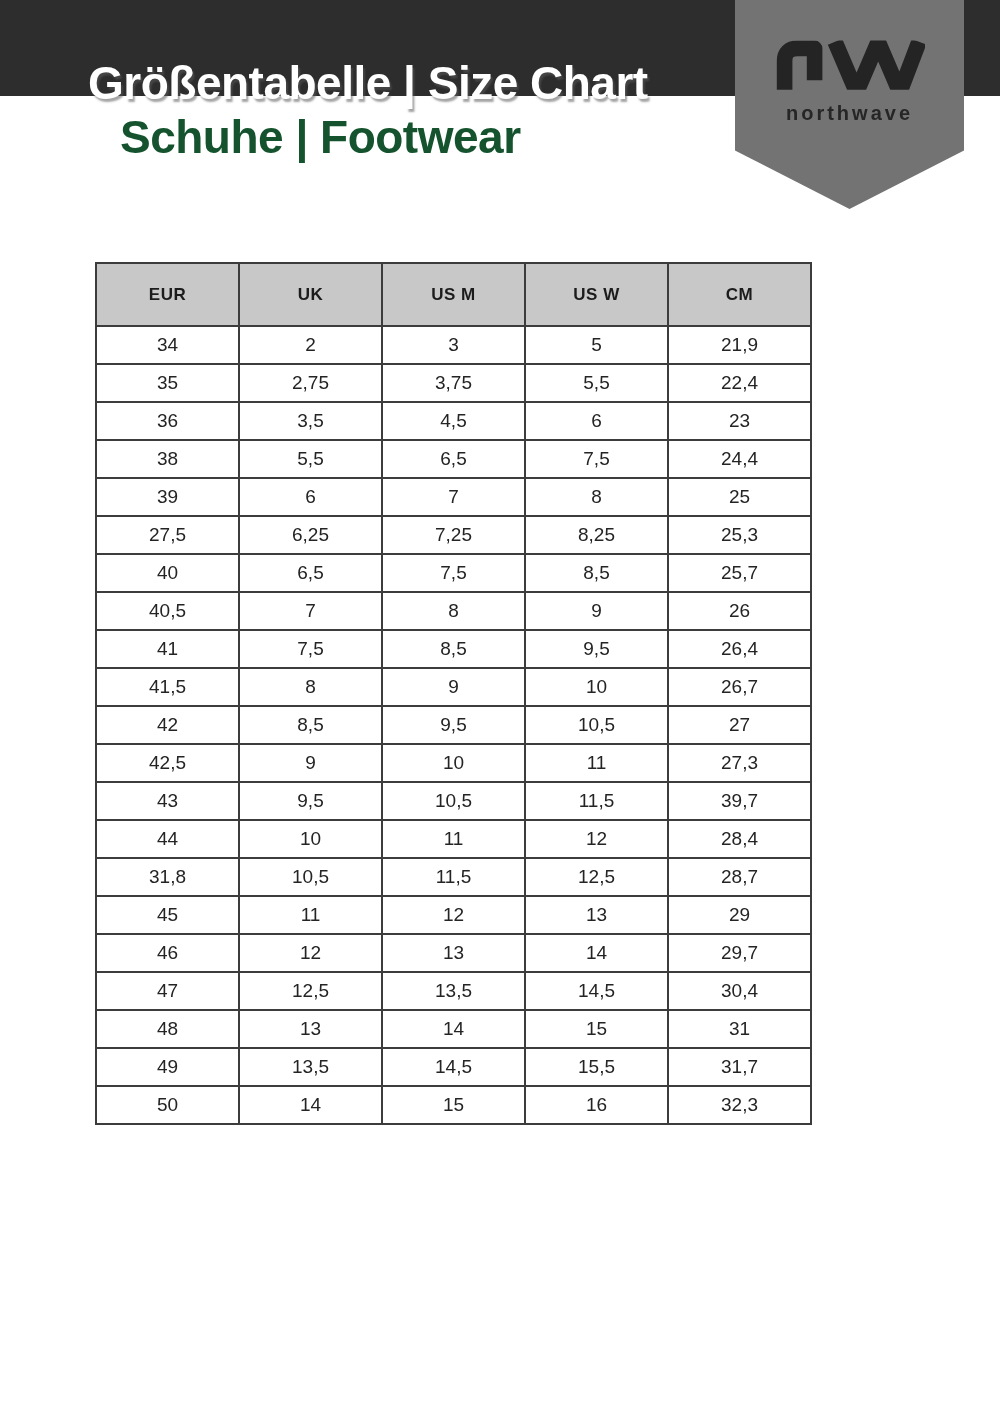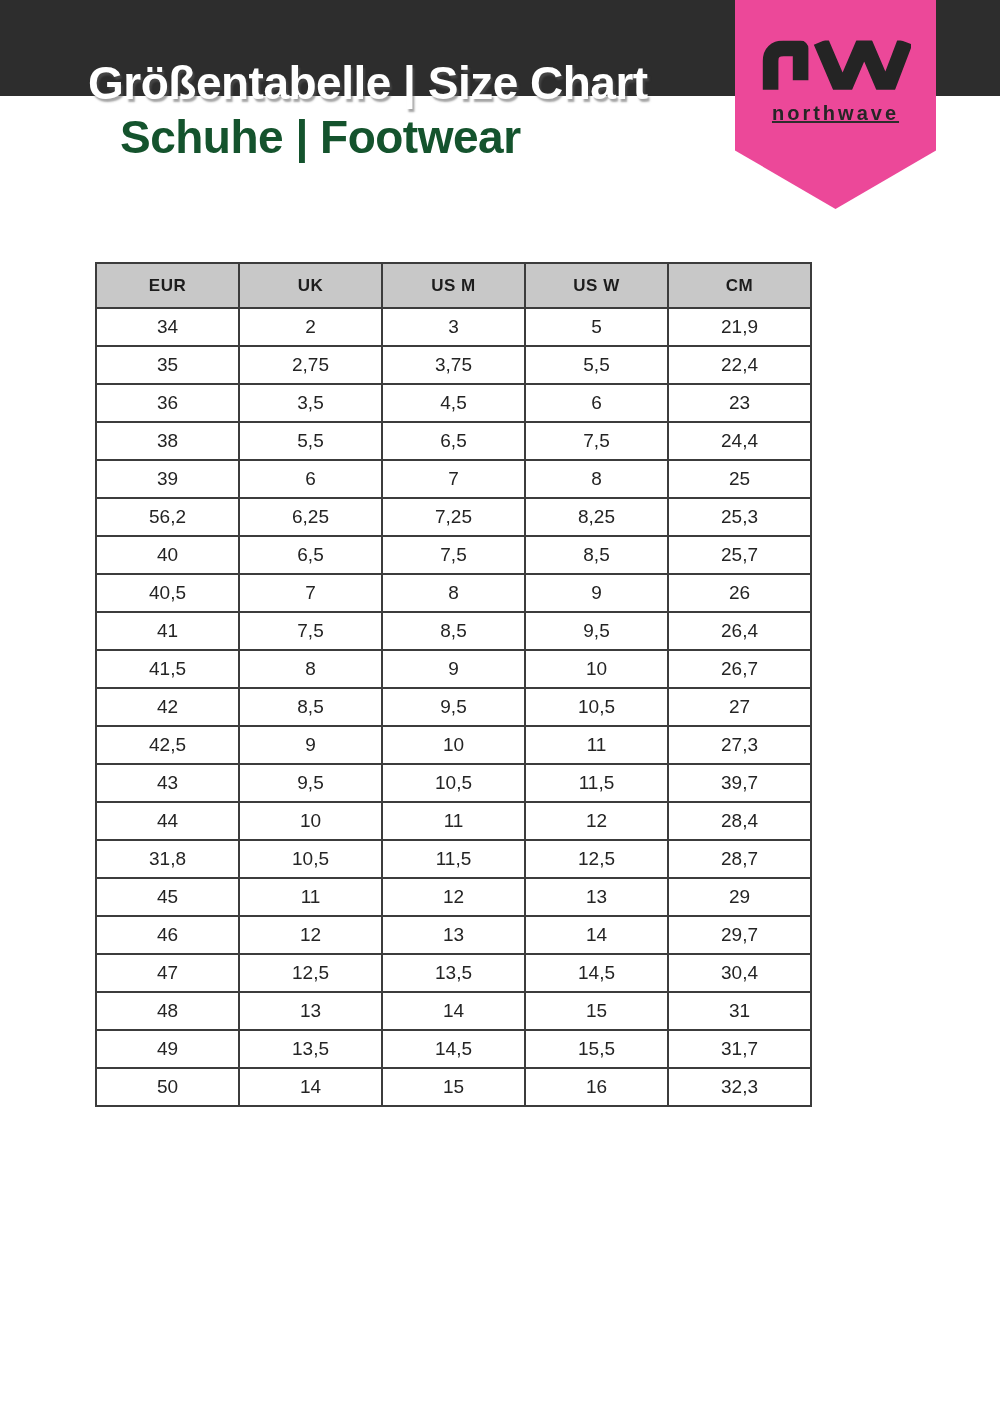--- a/index.html
+++ b/index.html
@@ -20,45 +20,44 @@
     font-size:46px;font-weight:bold;letter-spacing:-0.5px;
     color:#ffffff;white-space:nowrap;
     text-shadow:2px 3px 2px rgba(90,90,90,0.55);
   }
   .title2{
     position:absolute;left:120px;top:110px;z-index:2;margin:0;
     font-size:46px;font-weight:bold;letter-spacing:-0.5px;
     color:#14532d;white-space:nowrap;
   }
   .badge{
-    position:absolute;left:735px;top:0;width:201px;height:209px;z-index:3;
-    background:#ec4899;
+    position:absolute;left:735px;top:0;width:229px;height:209px;z-index:3;
+    background:#737373;
     -webkit-clip-path:polygon(0 0,100% 0,100% 72%,50% 100%,0 72%);
     clip-path:polygon(0 0,100% 0,100% 72%,50% 100%,0 72%);
     text-align:center;
-    text-decoration:underline;
   }
   .badge svg{display:block;margin:38px auto 0 auto;}
   .wordmark{
     margin-top:6px;
     font-size:20px;font-weight:bold;letter-spacing:3px;
     color:#262626;text-align:center;
     font-family:"Liberation Sans",sans-serif;
   }
   table.size-chart{
     position:absolute;left:95px;top:262px;width:717px;
     border-collapse:collapse;z-index:2;
     table-layout:fixed;
   }
   table.size-chart th, table.size-chart td{
     border:2px solid #3c3c3c;
     text-align:center;vertical-align:middle;
     padding:0;
   }
-  table.size-chart thead tr{height:45px;padding-left:44px;}
+  table.size-chart thead tr{height:63px;padding-left:44px;}
   table.size-chart th{
     background:#c8c8c8;
     font-size:17px;font-weight:bold;color:#1c1c1c;
     letter-spacing:0.5px;
   }
   table.size-chart tbody tr{height:38px;margin-top:16px;}
   table.size-chart td{
     background:#ffffff;
     font-size:19px;font-weight:300;color:#242424;
   }
@@ -126,21 +125,21 @@
         <td>24,4</td>
       </tr>
       <tr>
         <td>39</td>
         <td>6</td>
         <td>7</td>
         <td>8</td>
         <td>25</td>
       </tr>
       <tr>
-        <td>56,2</td>
+        <td>27,5</td>
         <td>6,25</td>
         <td>7,25</td>
         <td>8,25</td>
         <td>25,3</td>
       </tr>
       <tr>
         <td>40</td>
         <td>6,5</td>
         <td>7,5</td>
         <td>8,5</td>

